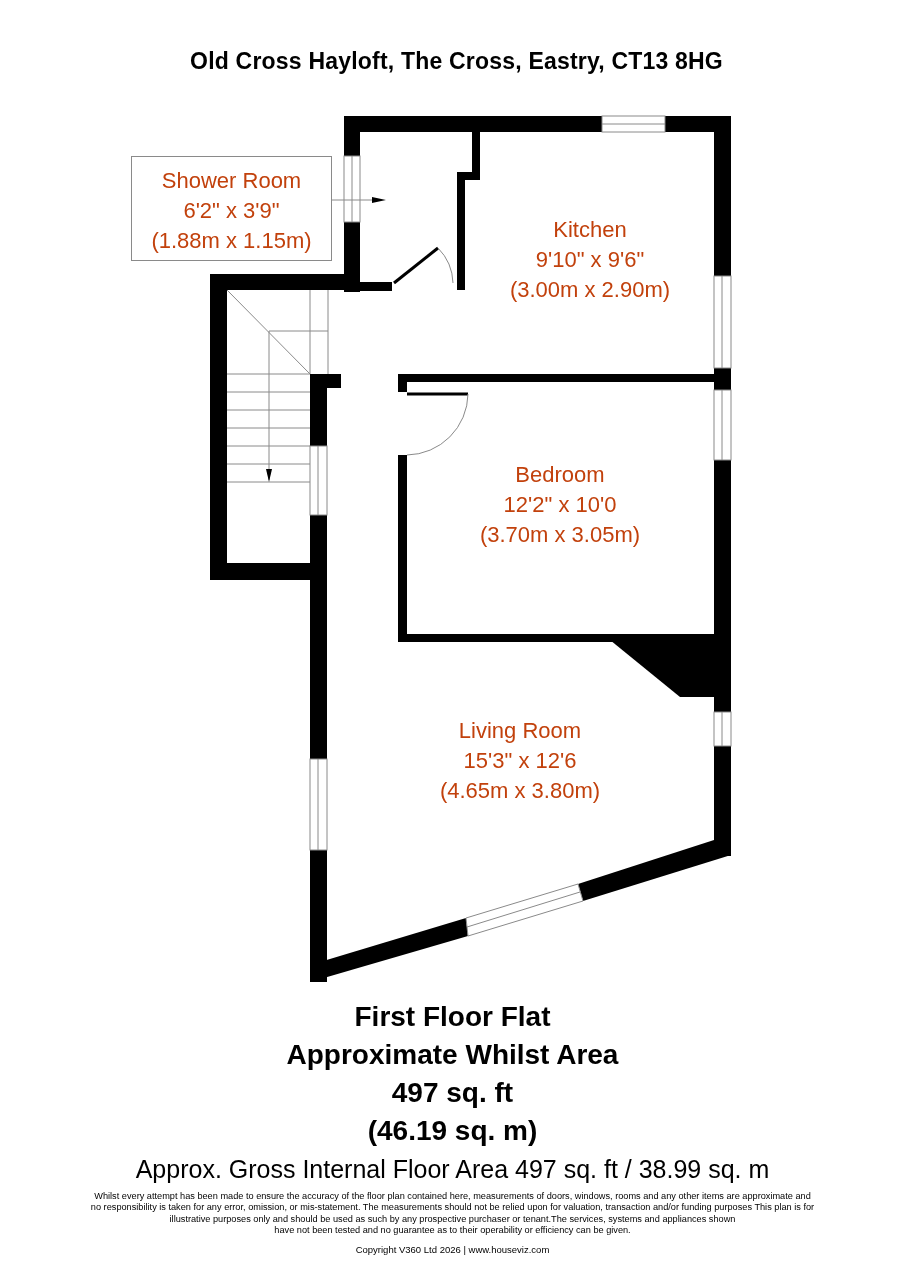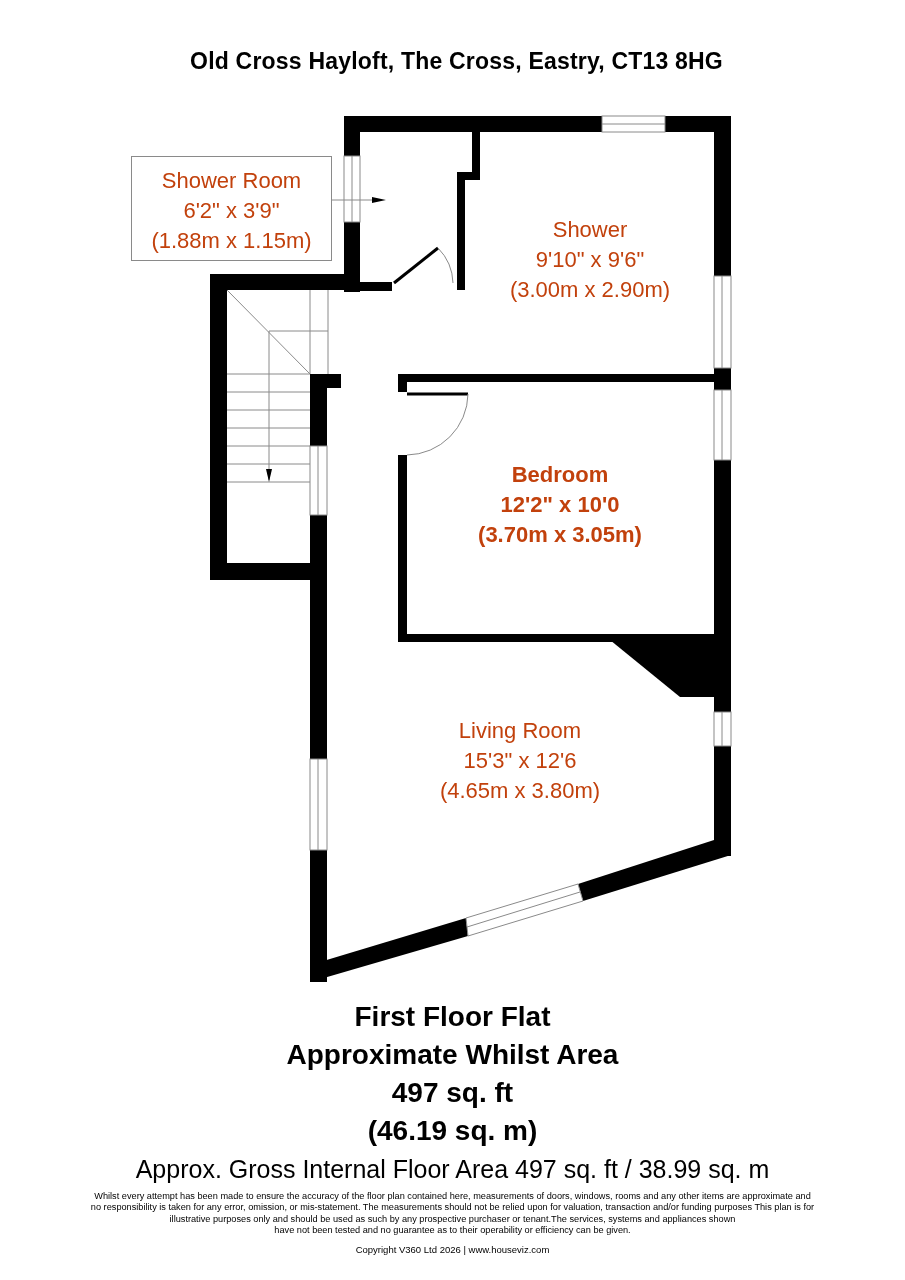--- a/index.html
+++ b/index.html
@@ -123,26 +123,26 @@
 </svg>
 
 <div class="shower-box"></div>
 <div class="room-label" style="left:131px; top:166px; width:201px;">
   <span>Shower Room</span>
   <span>6'2" x 3'9"</span>
   <span>(1.88m x 1.15m)</span>
 </div>
 
 <div class="room-label" style="left:480px; top:215px; width:220px;">
-  <span>Shower</span>
+  <span>Kitchen</span>
   <span>9'10" x 9'6"</span>
   <span>(3.00m x 2.90m)</span>
 </div>
 
-<div class="room-label" style="left:450px; top:460px; width:220px;font-weight:bold;">
+<div class="room-label" style="left:450px; top:460px; width:220px;">
   <span>Bedroom</span>
   <span>12'2" x 10'0</span>
   <span>(3.70m x 3.05m)</span>
 </div>
 
 <div class="room-label" style="left:410px; top:716px; width:220px;">
   <span>Living Room</span>
   <span>15'3" x 12'6</span>
   <span>(4.65m x 3.80m)</span>
 </div>

